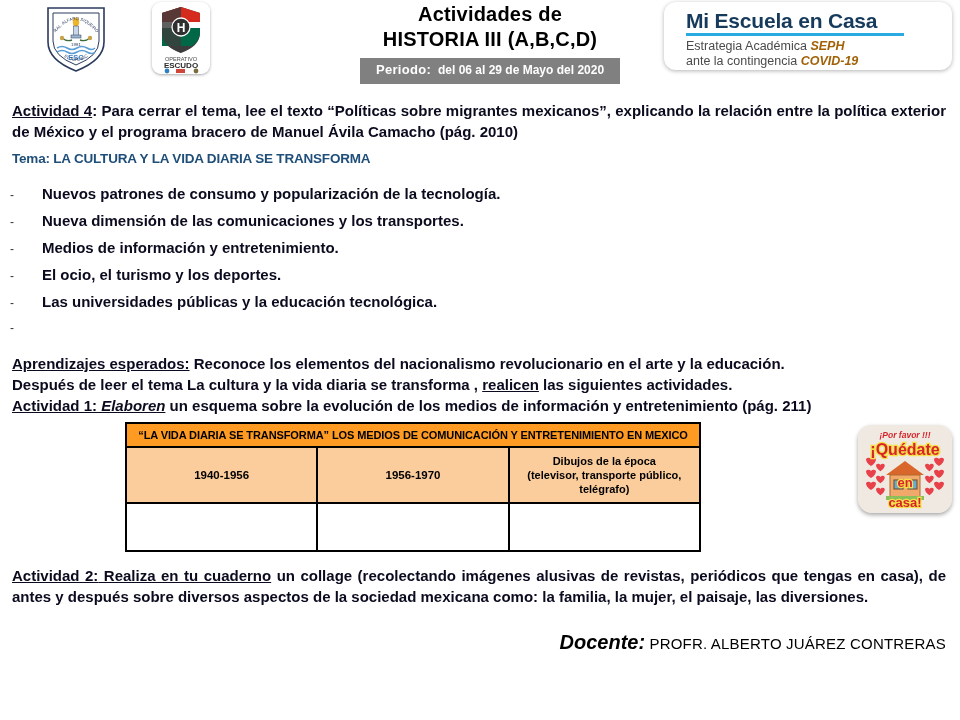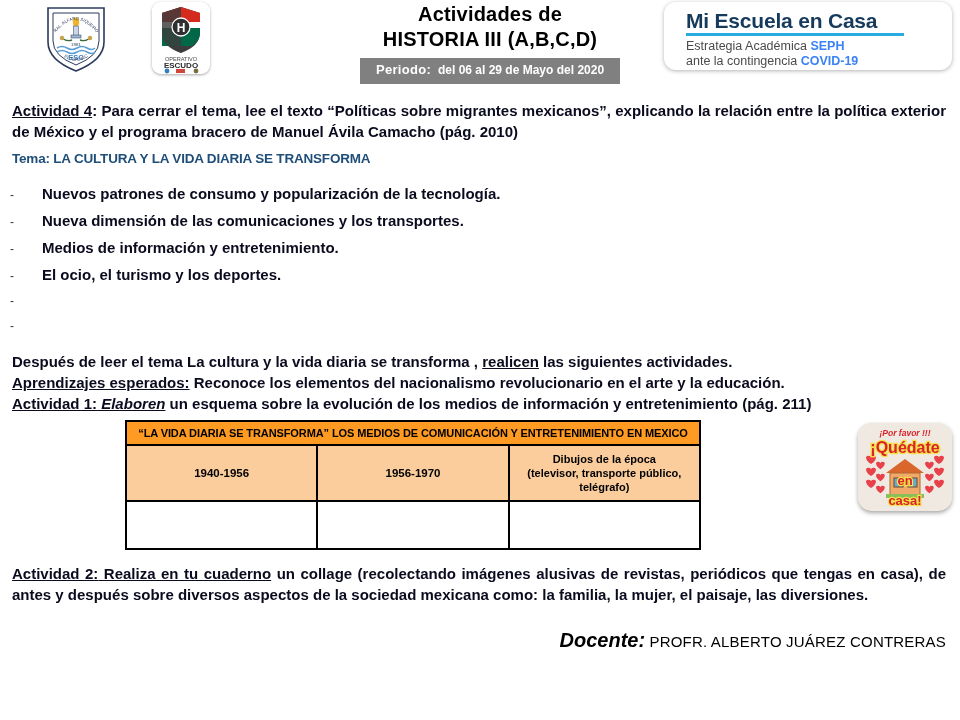--- a/index.html
+++ b/index.html
@@ -105,21 +105,21 @@
     height: 3px;
     background: #29ABE2;
     margin: 1px 0 3px;
   }
   .mec-sub {
     font-size: 12.5px;
     color: #4A4A4A;
     line-height: 15px;
     white-space: nowrap;
   }
-  .mec-sub b { color: #3b82f6; }
+  .mec-sub b { color: #a16207; font-style: italic; }
 
   
   .doc-body {
     position: absolute;
     top: 100px;
     left: 0;
     width: 960px;
   }
 
   .para {
@@ -328,31 +328,32 @@
     <div class="bullet-row">
       <span class="bullet-dash">-</span>
       <span class="bullet-text">Medios de información y entretenimiento.</span>
     </div>
     <div class="bullet-row">
       <span class="bullet-dash">-</span>
       <span class="bullet-text">El ocio, el turismo y los deportes.</span>
     </div>
     <div class="bullet-row">
       <span class="bullet-dash">-</span>
+      <span class="bullet-text">Las universidades públicas y la educación tecnológica.</span>
     </div>
     <div class="bullet-row">
       <span class="bullet-dash">-</span>
     </div>
   </div>
 
   <div class="spacer-12"></div>
 
+  <div class="para"><span class="u">Aprendizajes esperados:</span><span> Reconoce los elementos del nacionalismo revolucionario en el arte y la educación.</span></div>
+
   <div class="para nojustify"><span> Después de leer el tema La cultura y la vida diaria se transforma , </span><span class="u">realicen</span><span> las siguientes actividades.</span></div>
-
-  <div class="para"><span class="u">Aprendizajes esperados:</span><span> Reconoce los elementos del nacionalismo revolucionario en el arte y la educación.</span></div>
 
   <div class="para nojustify"><span class="u"> Actividad 1:</span><span class="ui"> Elaboren</span><span> un esquema sobre la evolución de los medios de información y entretenimiento (pág. 211)</span></div>
 
   <div class="table-wrap">
     <table class="media-table">
       <tbody>
           <tr>
         <td class="th-main" colspan="3">“LA  VIDA DIARIA SE TRANSFORMA” LOS MEDIOS  DE COMUNICACIÓN Y ENTRETENIMIENTO EN MEXICO</td>
       </tr>
       <tr>

